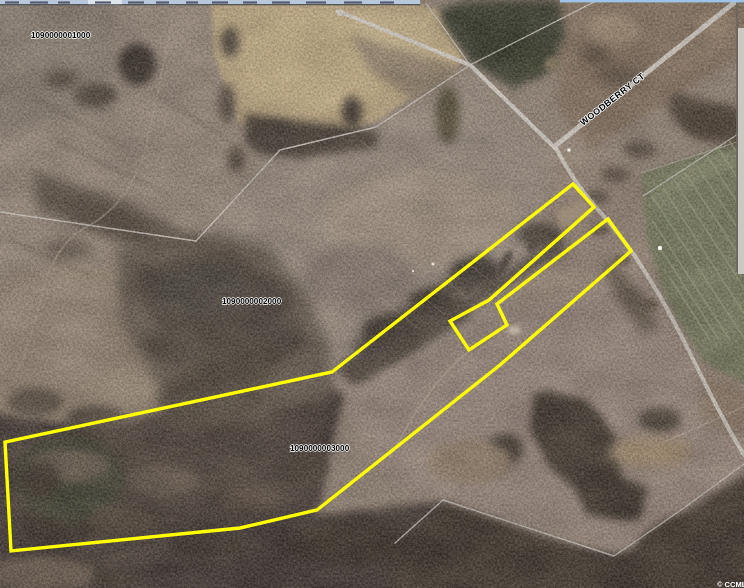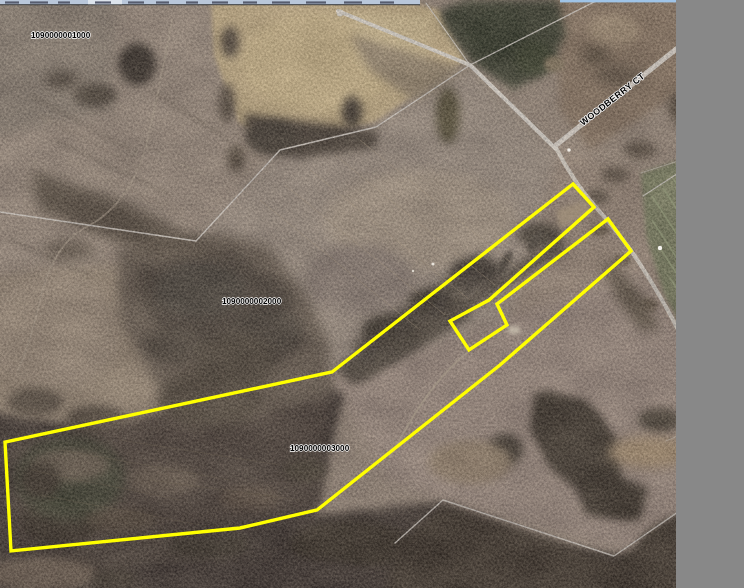--- a/index.html
+++ b/index.html
@@ -1,16 +1,16 @@
 <!DOCTYPE html>
 <html><head>
 <meta charset="utf-8">
 <style>
   html,body{margin:0;padding:0;background:#888;}
-  #map{position:relative;width:676px;height:588px;overflow:hidden;font-family:"Liberation Sans",sans-serif;}
+  #map{position:relative;width:744px;height:588px;overflow:hidden;font-family:"Liberation Sans",sans-serif;}
   svg{display:block;}
 </style>
 </head>
 <body>
 
 <div id="map">
 <svg width="744" height="588" viewBox="0 0 744 588">
 <defs>
   <filter id="b2" color-interpolation-filters="sRGB" x="-30%" y="-30%" width="160%" height="160%">
           <feGaussianBlur stdDeviation="2"></feGaussianBlur>

